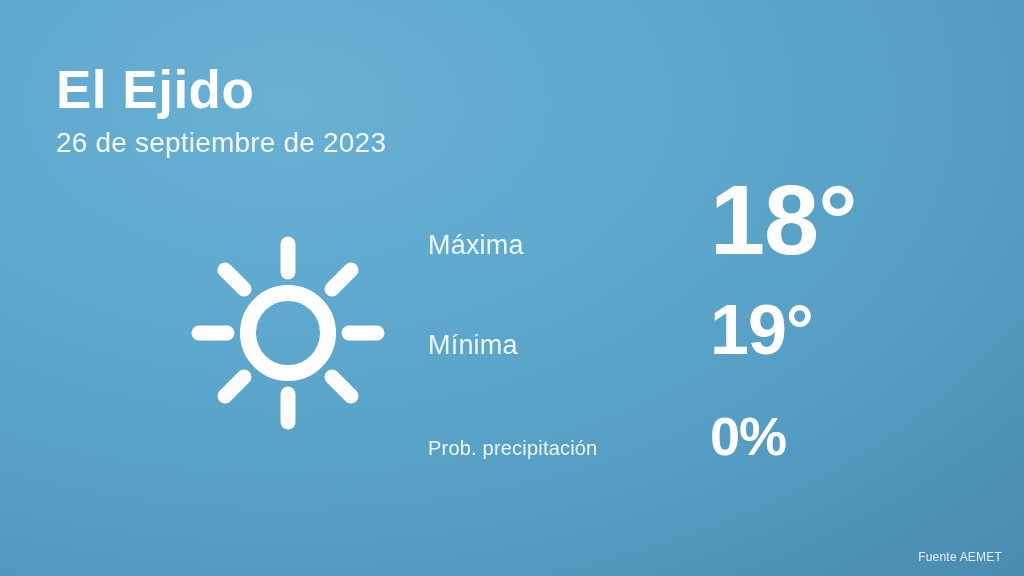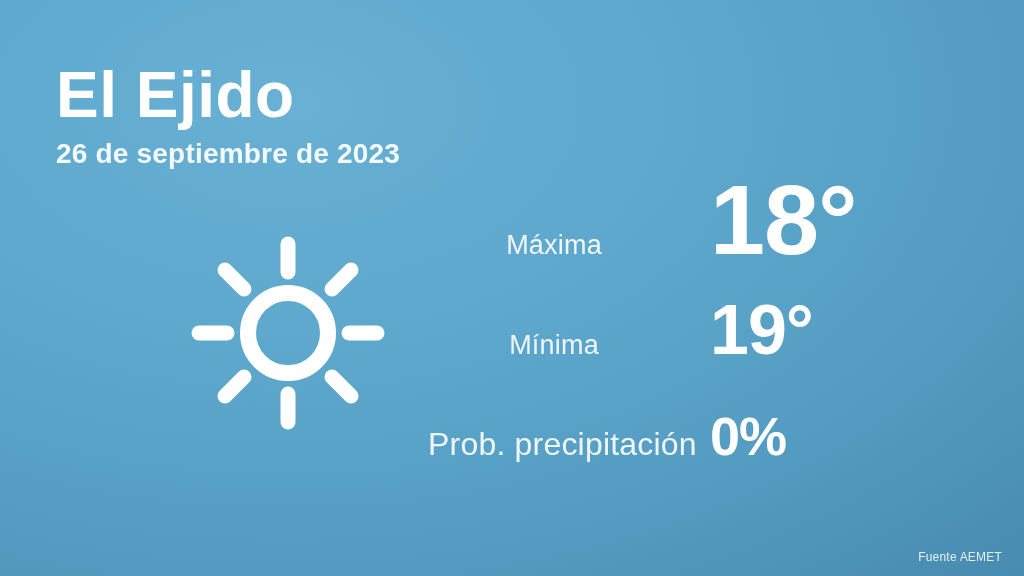--- a/index.html
+++ b/index.html
@@ -22,33 +22,33 @@
 
   
   #header {
     position: absolute;
     left: 56px;
     top: 62px;
   }
 
   #city-title {
     margin: 0;
-    font-size: 64px;
+    font-size: 53px;
     font-weight: bold;
     color: #ffffff;
     letter-spacing: 0.5px;
     line-height: 1.05;
     white-space: nowrap;
   }
 
   #date-line {
     margin: 0;
     margin-top: 9px;
     font-size: 28px;
-    font-weight: bold;
+    font-weight: normal;
     color: rgba(255,255,255,0.93);
     letter-spacing: 0.2px;
     white-space: nowrap;
   }
 
   
   #icon-wrap {
     position: absolute;
     left: 168px;
     top: 213px;
@@ -69,21 +69,21 @@
     display: flex;
     align-items: baseline;
     justify-content: flex-end;
     white-space: nowrap;
   }
 
   .reading-label {
     color: rgba(255,255,255,0.90);
     font-weight: normal;
     letter-spacing: 0.2px;
-    text-align: center;
+    text-align: left;
   }
 
   .reading-value {
     color: #ffffff;
     font-weight: bold;
     letter-spacing: -1px;
     text-align: left;
   }
 
   
@@ -91,21 +91,21 @@
   #row-max .reading-label { font-size: 27px; width: 252px; padding-right: 30px; }
   #row-max .reading-value { font-size: 99px; line-height: 1.0; width: 230px; }
 
   
   #row-min { margin-top: 26px; }
   #row-min .reading-label { font-size: 27px; width: 252px; padding-right: 30px; }
   #row-min .reading-value { font-size: 70px; line-height: 1.0; width: 230px; }
 
   
   #row-precip { margin-top: 44px; }
-  #row-precip .reading-label { font-size: 32px; width: 252px; padding-right: 30px; }
+  #row-precip .reading-label { font-size: 20px; width: 252px; padding-right: 30px; }
   #row-precip .reading-value { font-size: 54px; line-height: 1.0; width: 230px; }
 
   
   #source-credit {
     position: absolute;
     right: 22px;
     bottom: 12px;
     font-size: 12px;
     color: rgba(255,255,255,0.86);
     letter-spacing: 0.2px;

